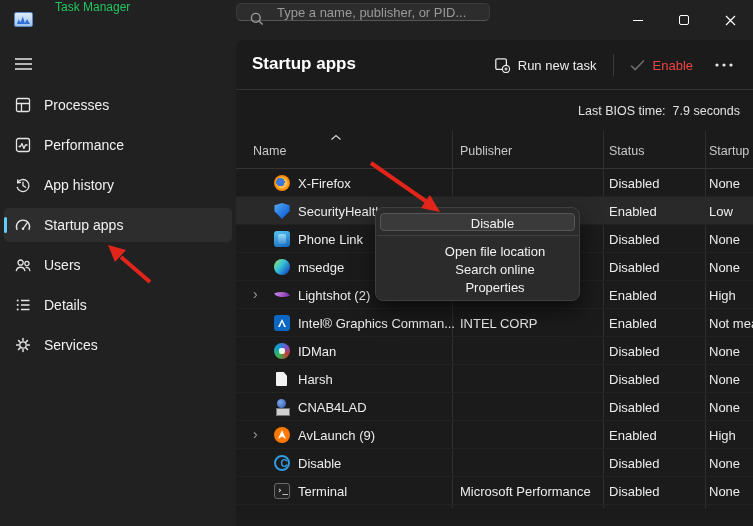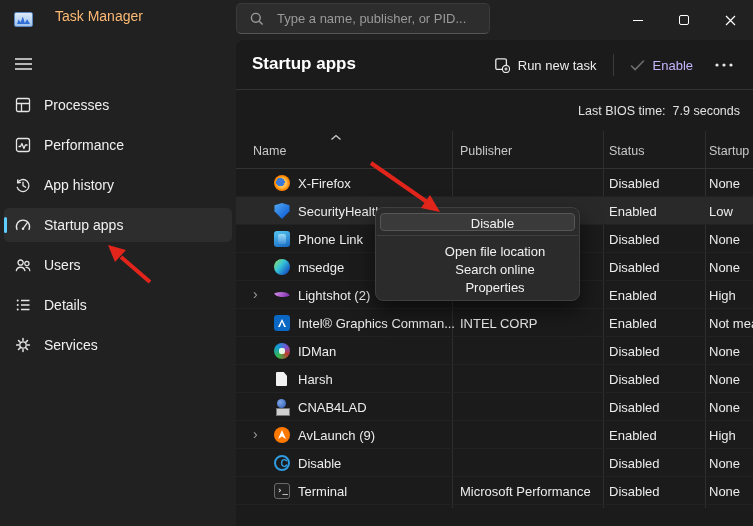--- a/index.html
+++ b/index.html
@@ -11,22 +11,22 @@
     color:#ececec;
     overflow:hidden;
   }
   
   .titlebar { position:absolute; top:0; left:0; right:0; height:40px; }
   .tm-logo { position:absolute; left:14px; top:12px; width:19px; height:15px;
     background:linear-gradient(#ddebfa,#9ec3ea); border:1px solid #5b87c2; border-radius:2px; }
   .tm-logo::after { content:""; position:absolute; left:2px; top:3px; right:2px; height:8px;
     background:#2f6fd6;
     clip-path:polygon(0 100%,12% 45%,28% 78%,45% 5%,60% 88%,78% 40%,100% 100%); }
-  .tm-title { position:absolute; left:55px; top:8px; font-size:14px; color:#fdba74; }
-  .searchbar { position:absolute; left:236px; top:3px; width:254px; height:31px;
+  .tm-title { position:absolute; left:55px; top:0; font-size:12px; color:#22c55e; }
+  .searchbar { position:absolute; left:236px; top:3px; width:254px; height:18px;
     background:#2d2d2d; border:1px solid #3a3a3a; border-bottom-color:#555;
     border-radius:5px; }
   .searchbar input { position:absolute; inset:0; background:transparent; border:none; outline:none;
     color:#e8e8e8; font-family:"Liberation Sans",sans-serif; font-size:13px; padding-left:40px; }
   .searchbar input::placeholder { color:#9a9a9a; }
   .search-glyph { position:absolute; left:12px; top:7px; }
   .win-controls { position:absolute; right:0; top:0; height:40px; display:flex; }
   .wc { width:46px; height:40px; display:flex; align-items:center; justify-content:center; }
   .wc-min { width:10px; height:1px; background:#fff; display:block; }
   .wc-max { width:10px; height:10px; border:1px solid #fff; border-radius:2px; display:block; }
@@ -46,21 +46,21 @@
   .nav-label { position:absolute; left:40px; font-size:14px; color:#f0f0f0; white-space:nowrap; }
 
   
   .main { position:absolute; left:236px; top:40px; right:0; bottom:0;
     background:#1b1b1b; border-top-left-radius:8px; overflow:hidden; }
   .main-hdr { position:absolute; left:0; right:0; top:0; height:50px; border-bottom:1px solid #333; }
   .page-title { position:absolute; left:16px; top:14px; font-size:17px; font-weight:bold; color:#fff; }
   .hdr-actions { position:absolute; right:8px; top:10px; height:30px; display:flex; align-items:center; }
   .act-btn { display:flex; align-items:center; gap:8px; padding:6px 10px; border-radius:5px; font-size:13px; color:#ececec; }
   .act-sep { width:1px; height:22px; background:#3a3a3a; margin:0 6px; }
-  .act-btn.disabled { color:#c4b5fd; }
+  .act-btn.disabled { color:#ef4444; }
   .more-dots { padding:6px 12px; }
 
   .bios-line { position:absolute; right:13px; top:64px; font-size:12.5px; color:#e2e2e2; white-space:nowrap; }
   .bios-line .v { margin-left:7px; }
 
   
   .thead { position:absolute; left:0; right:0; top:91px; height:38px; border-bottom:1px solid #333; }
   .th { position:absolute; top:13px; font-size:12.5px; color:#c9c9c9; white-space:nowrap; }
   .th-name { left:17px; } .th-pub { left:224px; } .th-status { left:373px; } .th-impact { left:473px; }
   .sort-caret { position:absolute; left:94px; top:3px; }

